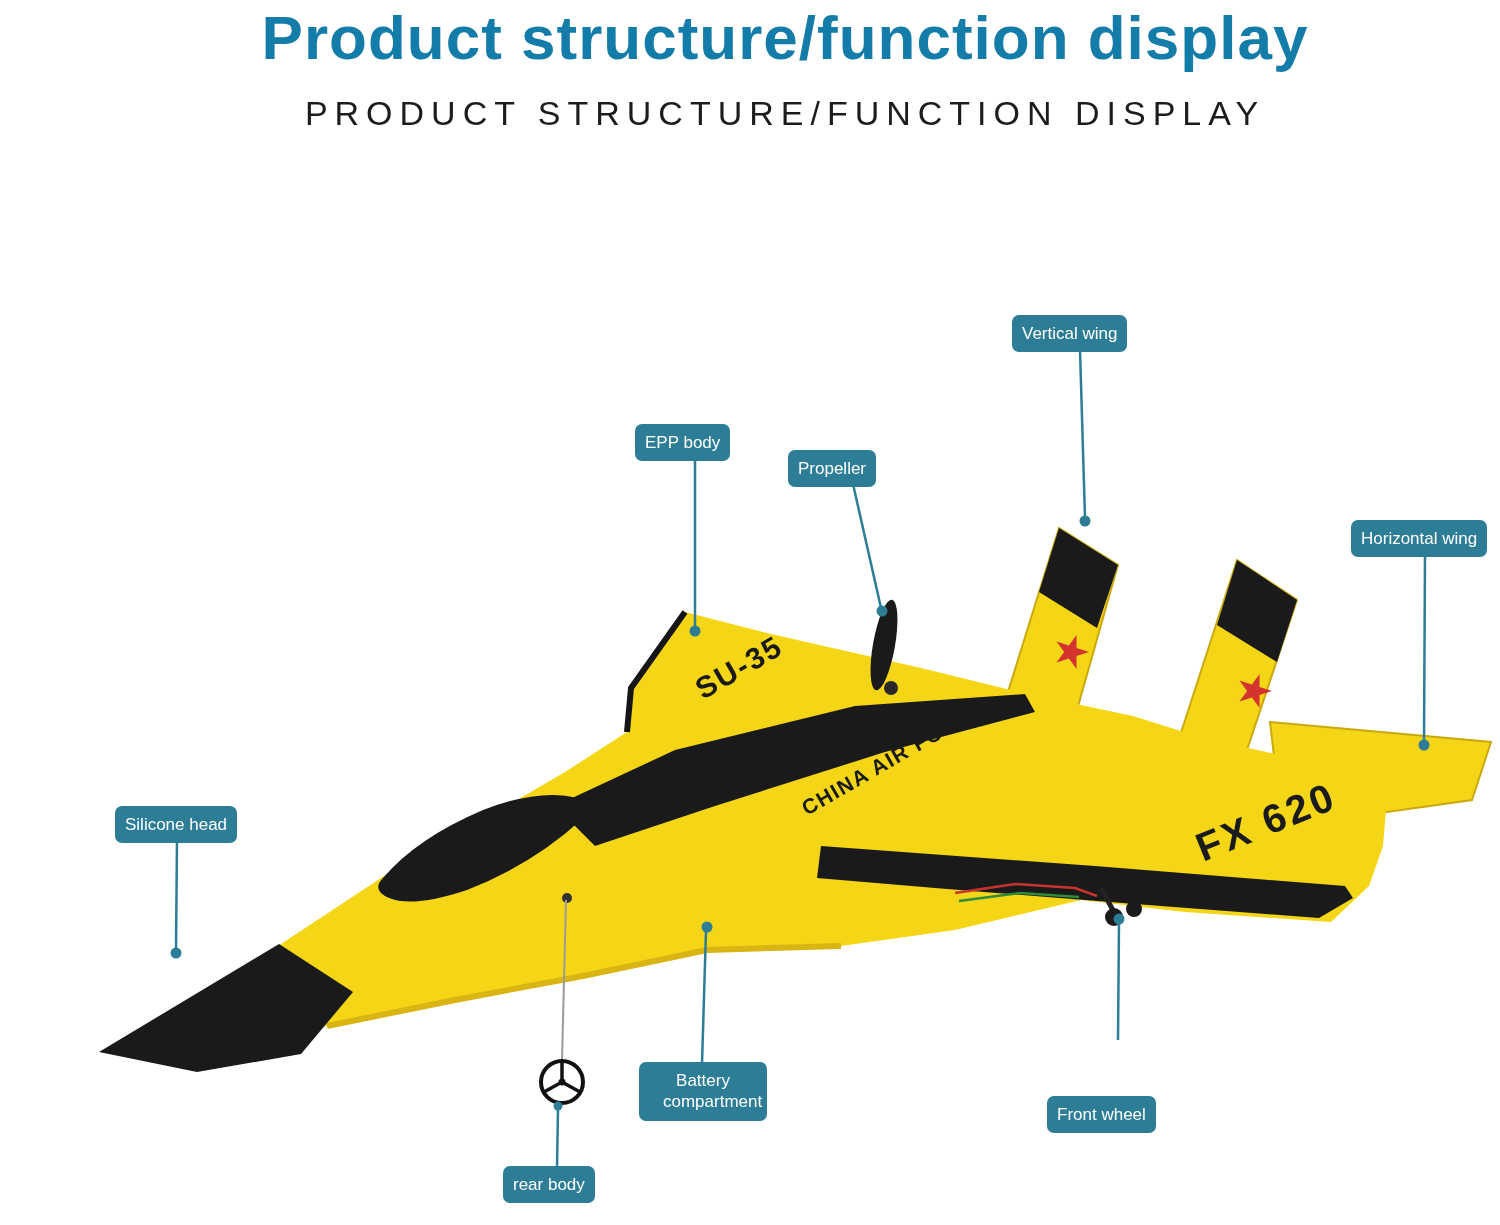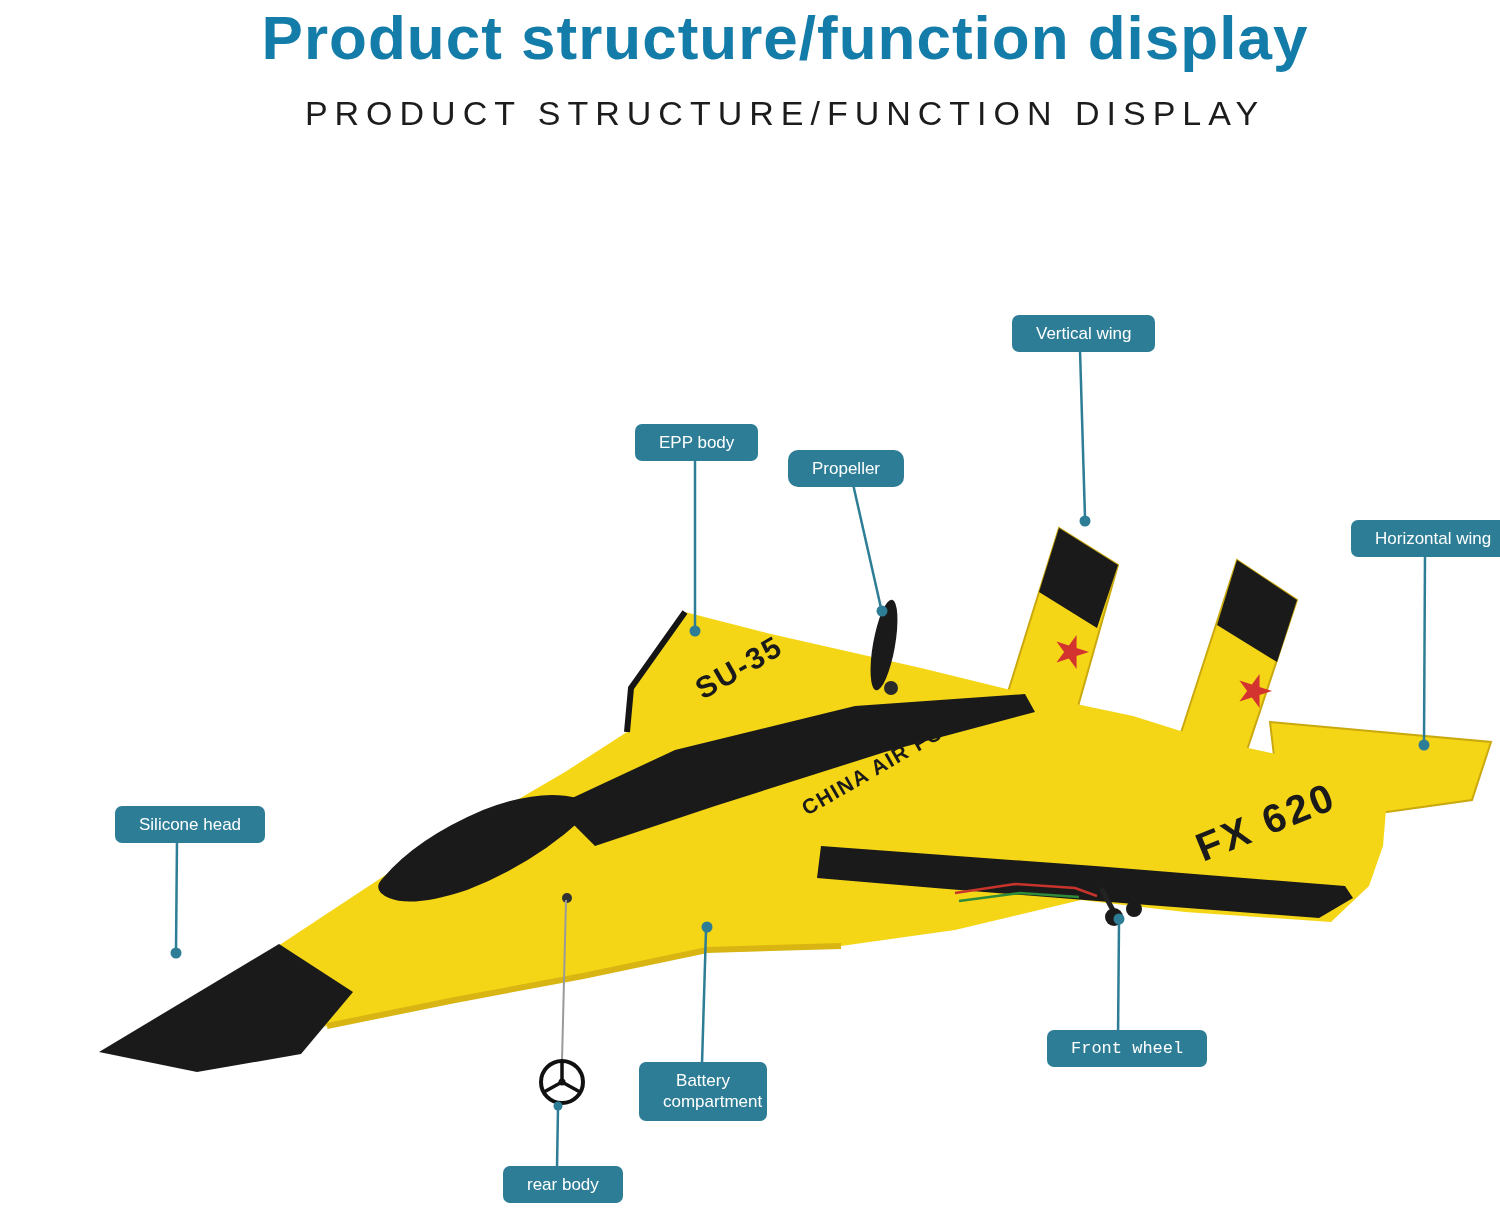--- a/index.html
+++ b/index.html
@@ -19,21 +19,21 @@
     font-size:62px;font-weight:800;letter-spacing:1px;
   }
   .subtitle{
     position:absolute;top:94px;left:0;width:100%;
     text-align:center;color:#1c1c1c;
     font-size:34px;font-weight:500;letter-spacing:7px;
   }
   .scene{position:absolute;left:0;top:0;width:1500px;height:1225px;}
   .callout{
     position:absolute;background:var(--label-teal);color:#fff;
-    font-size:17px;line-height:1.25;padding:8px 24px;border-radius:7px;
+    font-size:17px;line-height:1.25;padding:8px 10px;border-radius:7px;
     text-align:center;white-space:nowrap;z-index:5;
   }
   .callout.wrap{white-space:normal;width:128px;padding:8px 24px;}
   
   .fill-yellow{fill:var(--plane-yellow);}
   .fill-black{fill:var(--marking-black);}
   .fill-red{fill:var(--star-red);}
   .leader{stroke:var(--label-teal);stroke-width:2.5;fill:none;}
   .dot{fill:var(--label-teal);}
   .marking{fill:var(--marking-black);font-family:"Liberation Sans",sans-serif;font-weight:bold;}
@@ -116,20 +116,20 @@
 
     <line class="leader" x1="1083" y1="1040" x2="1084" y2="922"></line>
     <circle class="dot" cx="1084" cy="919" r="5.5"></circle>
 
     <line class="leader" x1="522" y1="1168" x2="523" y2="1108"></line>
     <circle class="dot" cx="523" cy="1106" r="4.5"></circle>
   </svg>
 
   <div class="callout" style="left:977px;top:315px;">Vertical wing</div>
   <div class="callout" style="left:600px;top:424px;">EPP body</div>
-  <div class="callout" style="left:753px;top:450px;border-radius:10px;">Propeller</div>
+  <div class="callout" style="left:753px;top:450px;">Propeller</div>
   <div class="callout" style="left:1316px;top:520px;">Horizontal wing</div>
   <div class="callout" style="left:80px;top:806px;">Silicone head</div>
   <div class="callout wrap" style="left:604px;top:1062px;">Battery compartment</div>
-  <div class="callout" style="left:1012px;top:1030px;font-family:Liberation Mono, monospace;">Front wheel</div>
+  <div class="callout" style="left:1012px;top:1096px;">Front wheel</div>
   <div class="callout" style="left:468px;top:1166px;">rear body</div>
 
 </div>
 
 </body></html>

